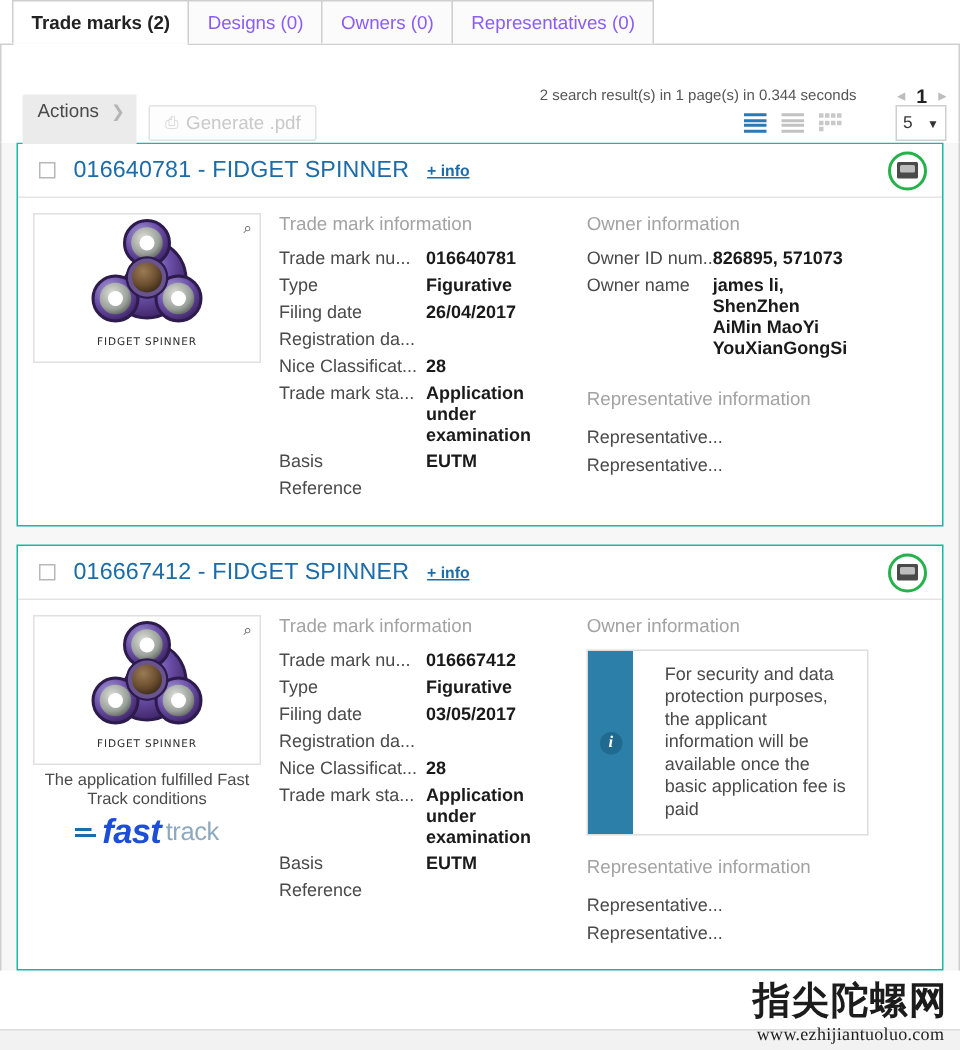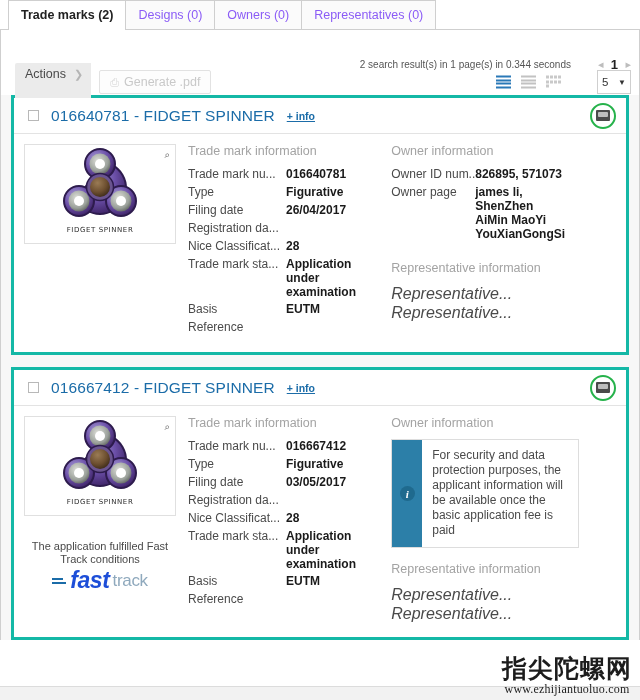--- a/index.html
+++ b/index.html
@@ -165,21 +165,21 @@
 
   
   .results {
     padding: 0 10px;
     background: #f7f7f7;
     border-left: 1px solid #cfcfcf;
     border-right: 1px solid #cfcfcf;
   }
   .card {
     background: #ffffff;
-    border: 3px solid #14b8a6;
+    border: 1px solid #14b8a6;
     margin-bottom: 12px;
   }
   .card-head {
     position: relative;
     height: 36px;
     border-bottom: 1px solid #e3e3e3;
     display: flex;
     align-items: center;
     padding-left: 14px;
     background: #ffffff;
@@ -238,21 +238,21 @@
     background: #ffffff;
     display: flex; align-items: center; justify-content: center;
     overflow: hidden;
   }
   .zoomicon {
     position: absolute; right: 5px; top: 4px;
     font-size: 10px; color: #555;
     cursor: pointer;
   }
   .fasttrack {
-    margin-top: 24px;
+    margin-top: 4px;
     width: 152px;
     text-align: center;
   }
   .ft-text {
     font-size: 11px;
     color: #4a4a4a;
     line-height: 13px;
   }
   .ft-logo {
     margin-top: 1px;
@@ -315,43 +315,43 @@
     border-radius: 50%;
     background: #1f6a8e;
     color: #ffffff;
     font-size: 11px;
     font-weight: bold;
     font-style: italic;
     display:flex; align-items:center; justify-content:center;
     font-family: "Liberation Serif", serif;
   }
   .infobox .txt {
-    padding: 8px 9px 9px 10px;
+    padding: 8px 9px 9px 21px;
     font-size: 12px;
     line-height: 15px;
     color: #4a4a4a;
   }
   .rep-sect { margin-top: 2px; }
-  .rep-line { font-size: 16px; color: #4a4a4a; line-height: 19px; font-style: italic; }
+  .rep-line { font-size: 12px; color: #4a4a4a; line-height: 19px; }
 
   
   .watermark {
     position: absolute;
     right: 8px; bottom: 4px;
     text-align: center;
     pointer-events: none;
     z-index: 50;
   }
   .wm-cn {
     font-size: 25px;
     font-weight: bold;
     color: #1c1c1c;
     letter-spacing: 1px;
     line-height: 27px;
-    font-family: Liberation Sans, sans-serif;
+    font-family: Liberation Mono, monospace;
   }
   .wm-url {
     font-size: 12px;
     color: #1c1c1c;
     font-family: "Liberation Serif", serif;
     letter-spacing: 0.2px;
     line-height: 14px;
   }
   .bottomfill {
     position: absolute;
@@ -523,21 +523,21 @@
           </div>
         </div>
 
         <div class="col-owner">
           <div class="sect-title">Owner information</div>
           <div class="kv owner">
             <span class="k">Owner ID num...</span>
             <span class="v">826895, 571073</span>
           </div>
           <div class="kv owner">
-            <span class="k">Owner page</span>
+            <span class="k">Owner name</span>
             <span class="v">james li,
 ShenZhen
 AiMin MaoYi
 YouXianGongSi</span>
           </div>
 
           <div class="spacer-line"></div>
 
           <div class="rep-sect">
             <div class="sect-title">Representative information</div>

